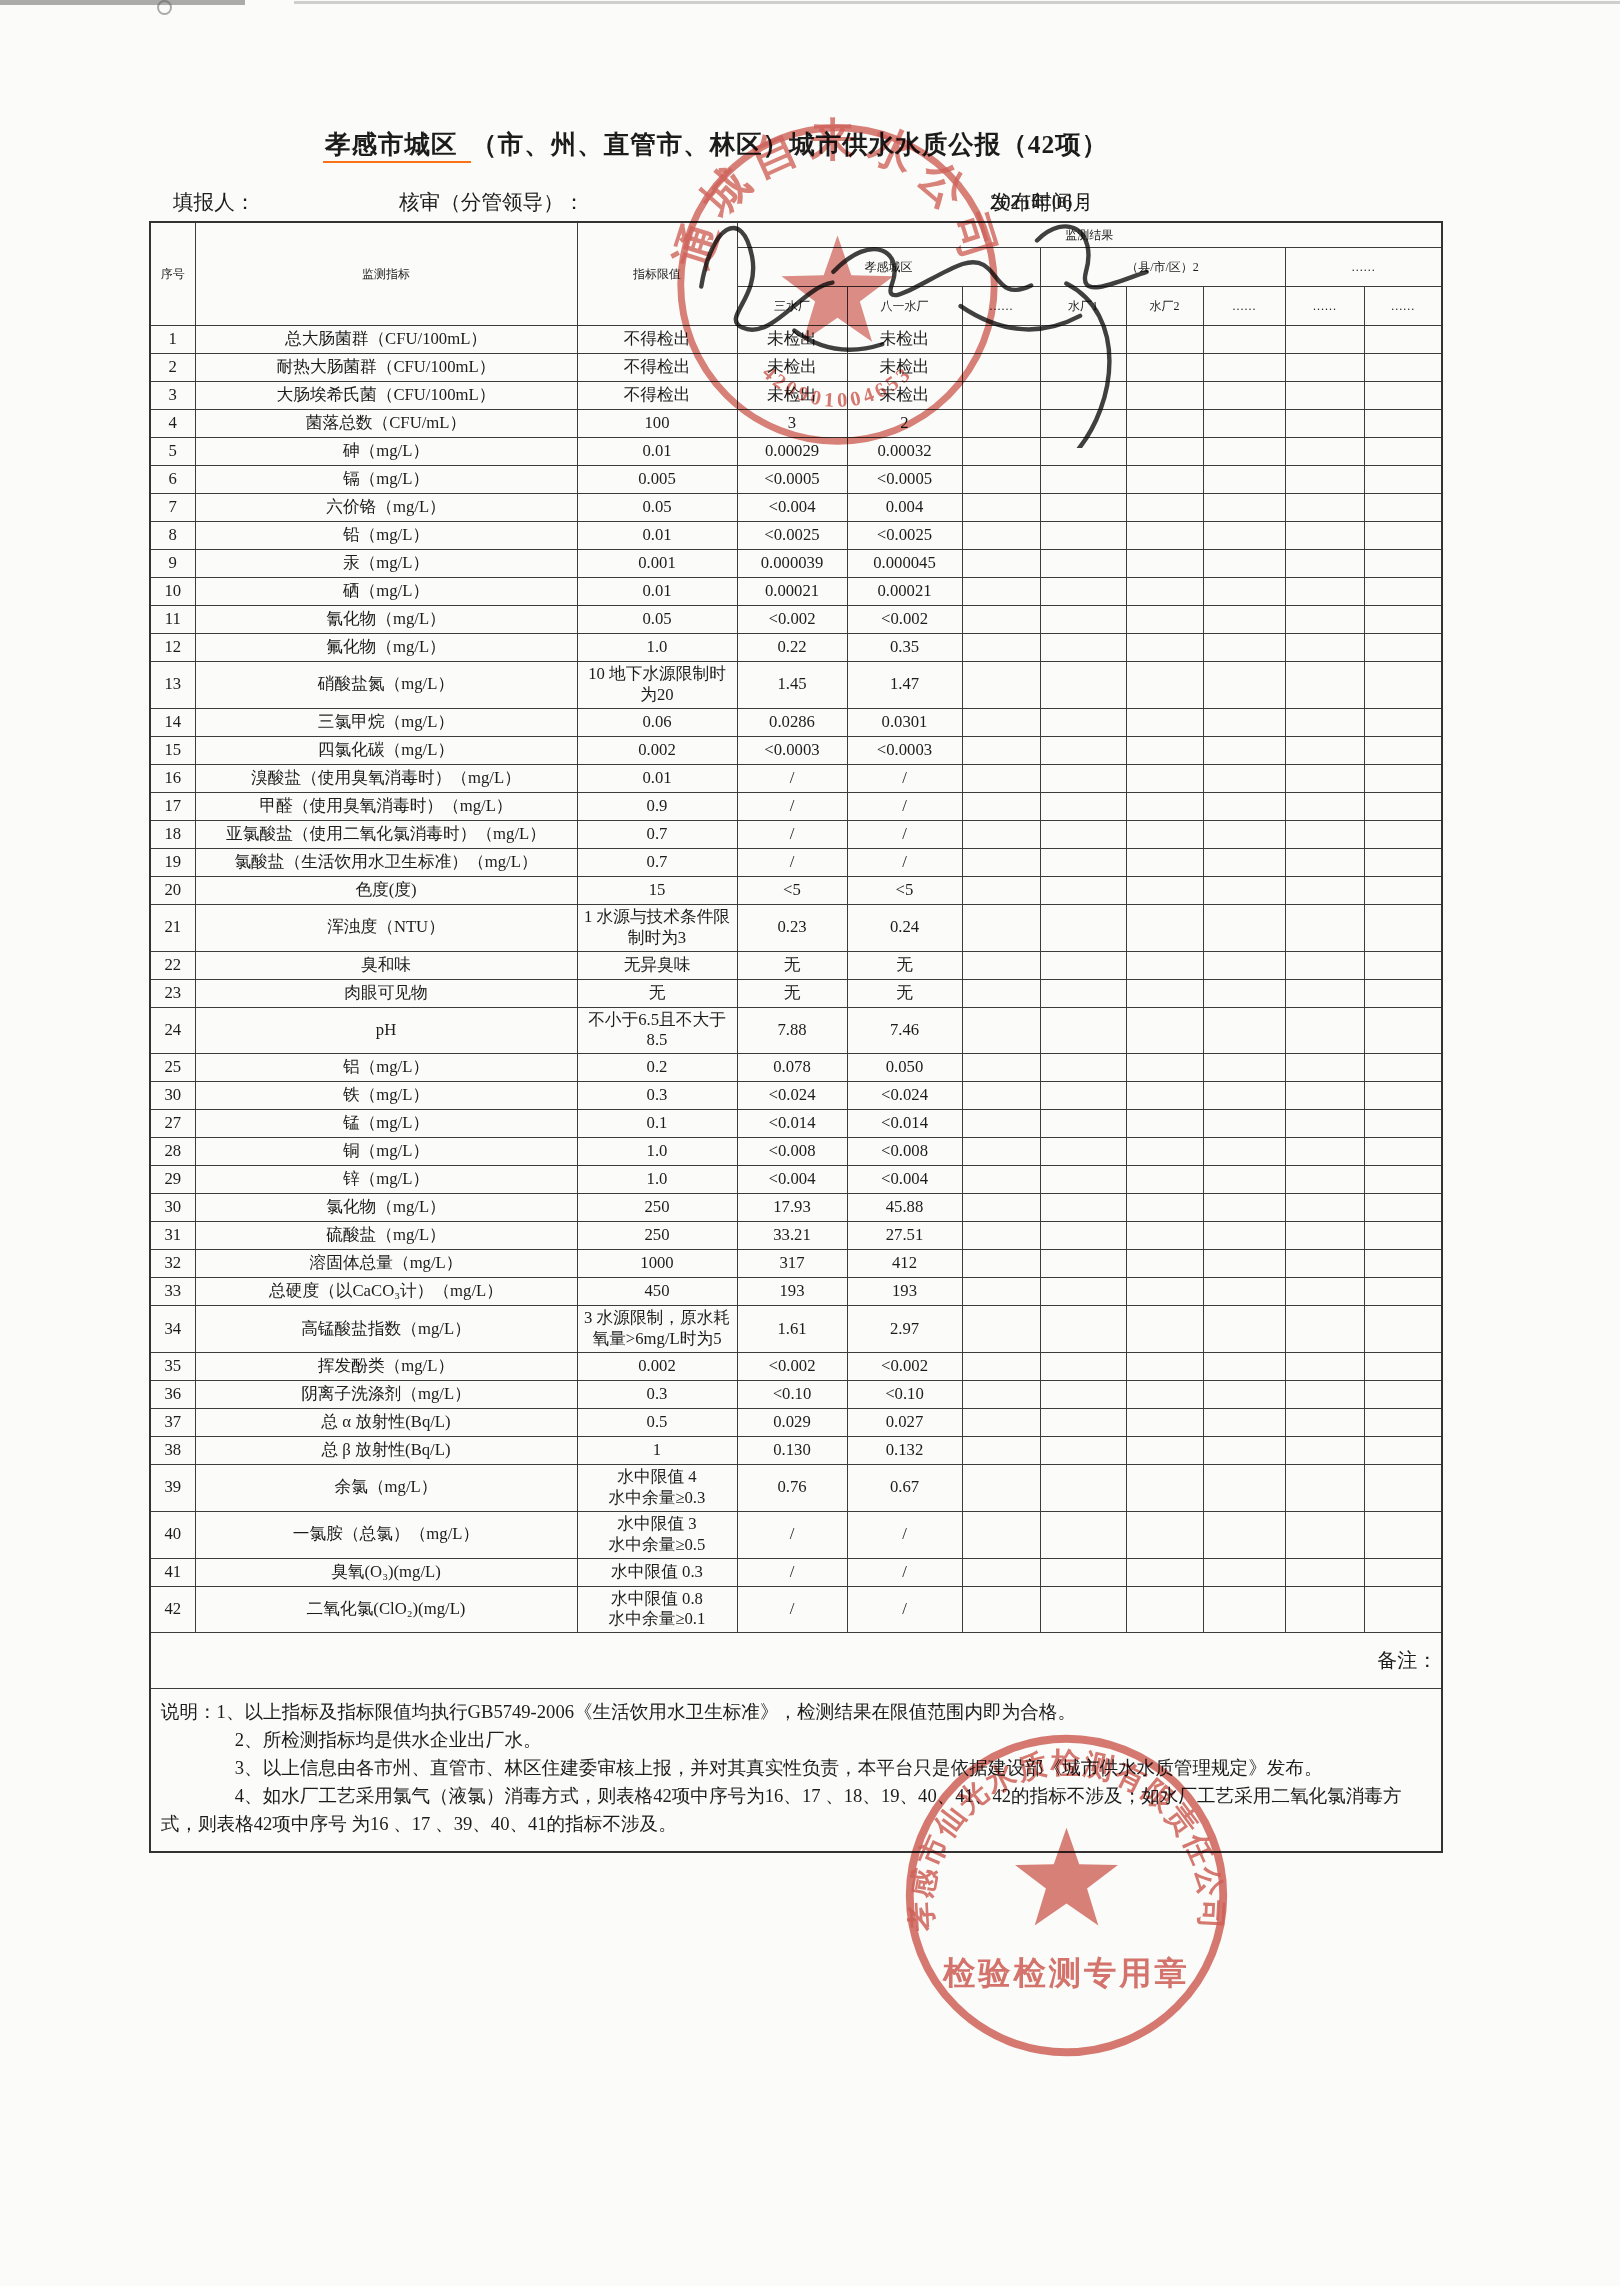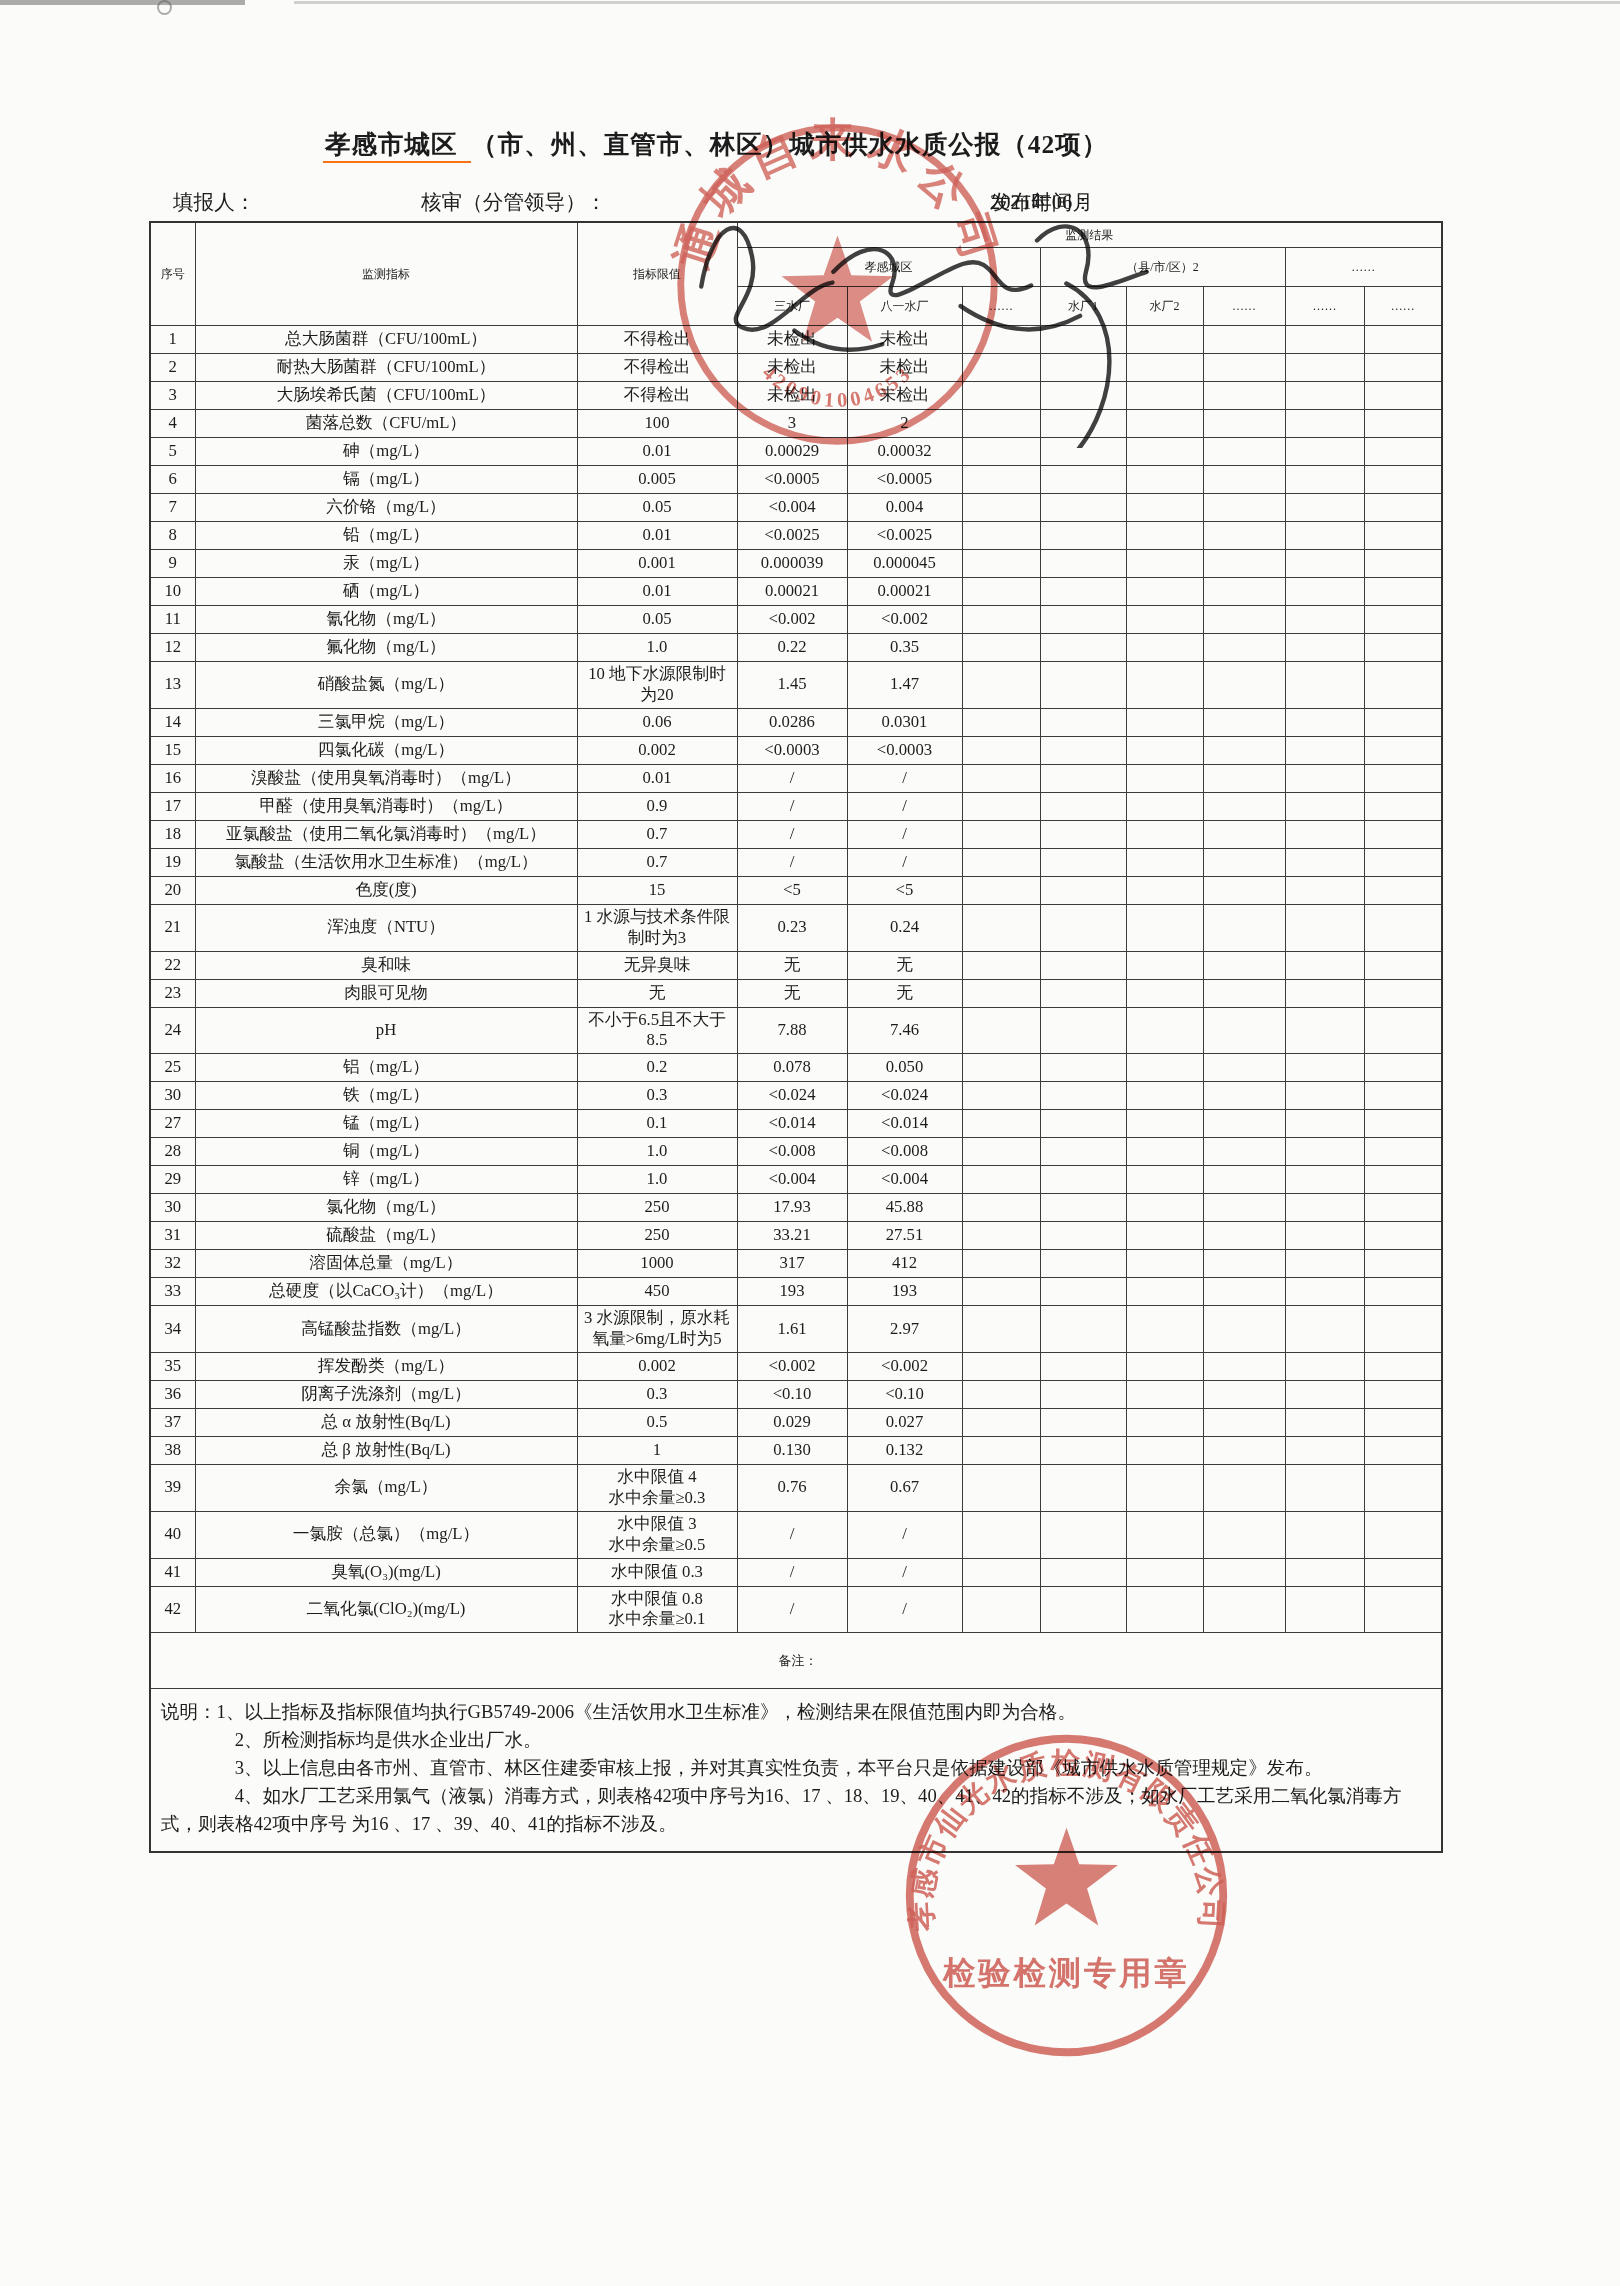--- a/index.html
+++ b/index.html
@@ -15,21 +15,21 @@
 
   .doc-title{
     position:absolute;left:323px;top:127px;
     font-size:25.5px;font-weight:bold;letter-spacing:1px;white-space:nowrap;
   }
   .doc-title .u{border-bottom:2px solid #f97316;padding:0 13.7px 2px 2px;}
 
   .meta-line{position:absolute;top:188px;left:0;width:1620px;font-size:20.6px;}
   .meta-line span{position:absolute;white-space:nowrap;}
   .m-filler{left:173px;}
-  .m-reviewer{left:421px;}
+  .m-reviewer{left:399px;}
   .m-publish{left:990px;}
 
   table.report{
     position:absolute;left:149px;top:221px;width:1294px;
     border-collapse:collapse;table-layout:fixed;
     font-size:16.7px;
   }
   table.report th,table.report td{
     border:1.6px solid #3c3c3c;
     padding:2px 3.9px;text-align:center;vertical-align:middle;
@@ -37,21 +37,21 @@
   }
   table.report{border:2.5px solid #333;}
   thead th{font-size:12px;}
   tr.hrowA{height:25.5px;}
   tr.hrowB{height:39px;}
   tr.hrowC{height:39px;padding-left:40px;}
   tbody tr{height:28px;}
   td.c-name{text-align:left;padding-left:8.8px;}
   td.c-limit{white-space:pre-line;}
   td.c-no{padding-left:2px;padding-right:2px;}
-  tr.remark-row td{height:51px;text-align:center;vertical-align:middle;padding-left:7.8px;font-size:13px;}
+  tr.remark-row td{height:51px;text-align:right;vertical-align:middle;padding-left:7.8px;font-size:20px;}
   tr.notes-row td{text-align:left;vertical-align:top;padding:8.8px 13.7px 13.7px 9.8px;font-size:18.6px;line-height:1.5;}
   .note-first{ text-indent:0; }
   .note-more{ text-indent:74px; }
 
   .stamp{position:absolute;mix-blend-mode:multiply;opacity:.85;}
   .sig{position:absolute;mix-blend-mode:multiply;}
 </style>
 </head>
 <body>
 

